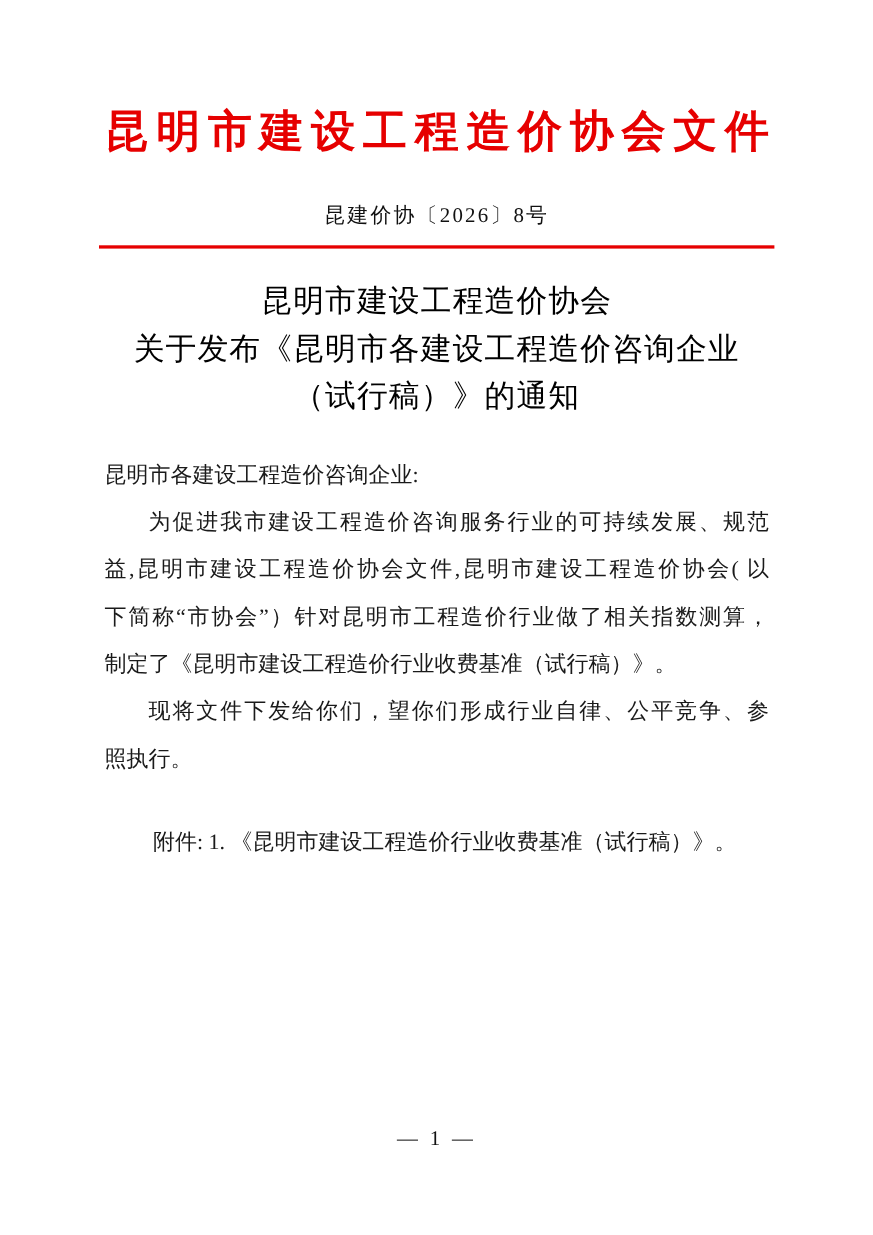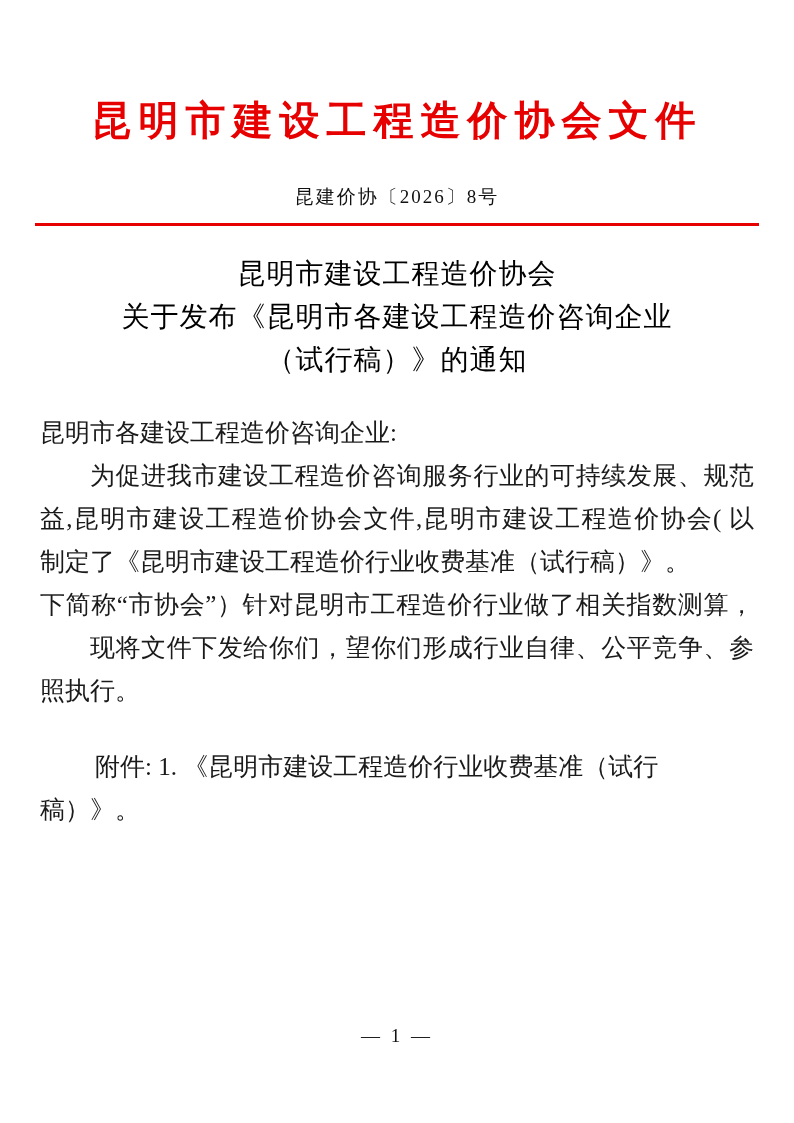--- a/index.html
+++ b/index.html
@@ -3,21 +3,21 @@
 <meta charset="utf-8">
 <style>
   * { margin: 0; padding: 0; box-sizing: border-box; }
   html, body { background: #888; }
   .page {
     position: relative;
     width: 794px;
     height: 1123px;
     margin: 0 auto;
     background: #ffffff;
-    padding: 90px 40px 0;
+    padding: 90px 95px 0;
     font-family: "Liberation Serif", "DejaVu Serif", serif;
     color: #1a1a1a;
     overflow: hidden;
   }
   .org-title {
     font-family: "Liberation Sans", "DejaVu Sans", sans-serif;
     font-size: 40px;
     font-weight: 700;
     line-height: 60px;
     letter-spacing: 7px;
@@ -43,21 +43,21 @@
     font-family: "Liberation Sans", "DejaVu Sans", sans-serif;
     font-size: 28px;
     font-weight: 400;
     line-height: 43px;
     letter-spacing: 1px;
     color: #000000;
     text-align: center;
   }
   .body-block {
     margin-top: 30px;
-    font-size: 25px;
+    font-size: 20px;
     line-height: 43px;
   }
   .line { min-height: 43px; }
   .line.fill {
     text-align: justify;
     text-align-last: justify;
     text-justify: inter-character;
   }
   .line.indent { text-indent: 2em; }
   .line.attachment {
@@ -89,22 +89,22 @@
   <div class="doc-title">
     <div>昆明市建设工程造价协会</div>
     <div>关于发布《昆明市各建设工程造价咨询企业</div>
     <div>（试行稿）》的通知</div>
   </div>
 
   <div class="body-block">
     <div class="line">昆明市各建设工程造价咨询企业:</div>
     <div class="line indent fill">为促进我市建设工程造价咨询服务行业的可持续发展、规范</div>
     <div class="line fill">益,昆明市建设工程造价协会文件,昆明市建设工程造价协会( 以</div>
+    <div class="line fill">下简称“市协会”）针对昆明市工程造价行业做了相关指数测算，</div>
     <div class="line">制定了《昆明市建设工程造价行业收费基准（试行稿）》。</div>
-    <div class="line fill">下简称“市协会”）针对昆明市工程造价行业做了相关指数测算，</div>
     <div class="line indent fill">现将文件下发给你们，望你们形成行业自律、公平竞争、参</div>
     <div class="line">照执行。</div>
     <div class="line attachment">附件: 1. 《昆明市建设工程造价行业收费基准（试行稿）》。</div>
   </div>
 
   <div class="footer">— 1 —</div>
 
 </div>
 
 </body></html>

